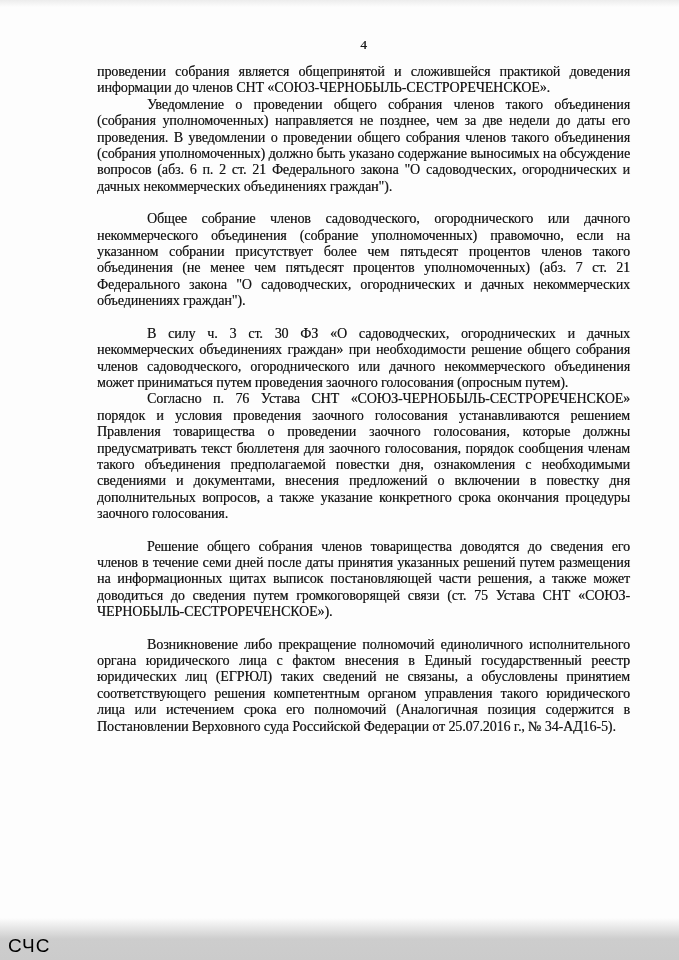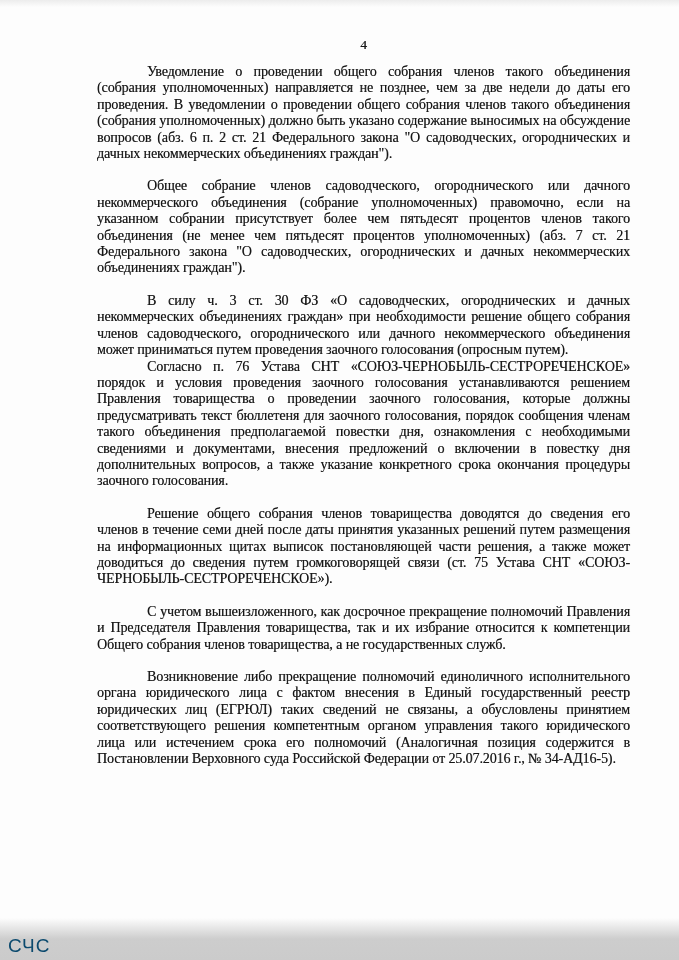--- a/index.html
+++ b/index.html
@@ -53,36 +53,36 @@
     background: linear-gradient(180deg, rgba(205,205,205,0) 0%, #cdcdcd 50%, #cbcbcb 100%);
   }
   .watermark {
     position: absolute;
     left: 8px;
     bottom: 5px;
     font-family: "Liberation Sans", "DejaVu Sans", sans-serif;
     font-size: 19px;
     line-height: 1;
     letter-spacing: 1px;
-    color: #0c4a6e;
+    color: #000000;
   }
 </style>
 </head>
 <body>
 
 <div class="page">
   <div class="page-top-edge"></div>
 
   <div class="page-number">4</div>
 
   <div class="body-text">
+    <p class="para no-indent tight">проведении собрания является общепринятой и сложившейся практикой доведения информации до членов СНТ «СОЮЗ-ЧЕРНОБЫЛЬ-СЕСТРОРЕЧЕНСКОЕ».</p>
     <p class="para">Уведомление о проведении общего собрания членов такого объединения (собрания уполномоченных) направляется не позднее, чем за две недели до даты его проведения. В уведомлении о проведении общего собрания членов такого объединения (собрания уполномоченных) должно быть указано содержание выносимых на обсуждение вопросов (абз. 6 п. 2 ст. 21 Федерального закона "О садоводческих, огороднических и дачных некоммерческих объединениях граждан").</p>
     <p class="para">Общее собрание членов садоводческого, огороднического или дачного некоммерческого объединения (собрание уполномоченных) правомочно, если на указанном собрании присутствует более чем пятьдесят процентов членов такого объединения (не менее чем пятьдесят процентов уполномоченных) (абз. 7 ст. 21 Федерального закона "О садоводческих, огороднических и дачных некоммерческих объединениях граждан").</p>
     <p class="para tight">В силу ч. 3 ст. 30 ФЗ «О садоводческих, огороднических и дачных некоммерческих объединениях граждан» при необходимости решение общего собрания членов садоводческого, огороднического или дачного некоммерческого объединения может приниматься путем проведения заочного голосования (опросным путем).</p>
     <p class="para">Согласно п. 76 Устава СНТ «СОЮЗ-ЧЕРНОБЫЛЬ-СЕСТРОРЕЧЕНСКОЕ» порядок и условия проведения заочного голосования устанавливаются решением Правления товарищества о проведении заочного голосования, которые должны предусматривать текст бюллетеня для заочного голосования, порядок сообщения членам такого объединения предполагаемой повестки дня, ознакомления с необходимыми сведениями и документами, внесения предложений о включении в повестку дня дополнительных вопросов, а также указание конкретного срока окончания процедуры заочного голосования.</p>
     <p class="para">Решение общего собрания членов товарищества доводятся до сведения его членов в течение семи дней после даты принятия указанных решений путем размещения на информационных щитах выписок постановляющей части решения, а также может доводиться до сведения путем громкоговорящей связи (ст. 75 Устава СНТ «СОЮЗ-ЧЕРНОБЫЛЬ-СЕСТРОРЕЧЕНСКОЕ»).</p>
-    <p class="para">С учетом вышеизложенного, как досрочное прекращение полномочий Правления и Председателя Правления товарищества, так и их избрание относится к компетенции Общего собрания членов товарищества, а не государственных служб.</p>
     <p class="para">Возникновение либо прекращение полномочий единоличного исполнительного органа юридического лица с фактом внесения в Единый государственный реестр юридических лиц (ЕГРЮЛ) таких сведений не связаны, а обусловлены принятием соответствующего решения компетентным органом управления такого юридического лица или истечением срока его полномочий (Аналогичная позиция содержится в Постановлении Верховного суда Российской Федерации от 25.07.2016 г., № 34-АД16-5).</p>
   </div>
 
   <div class="footer-bar"></div>
   <div class="watermark">СЧС</div>
 </div>
 
 </body></html>

